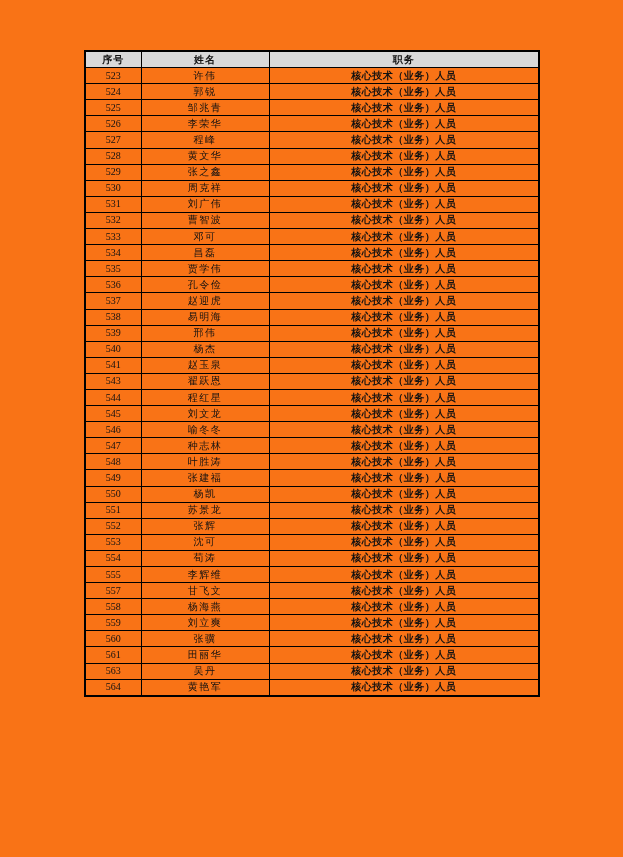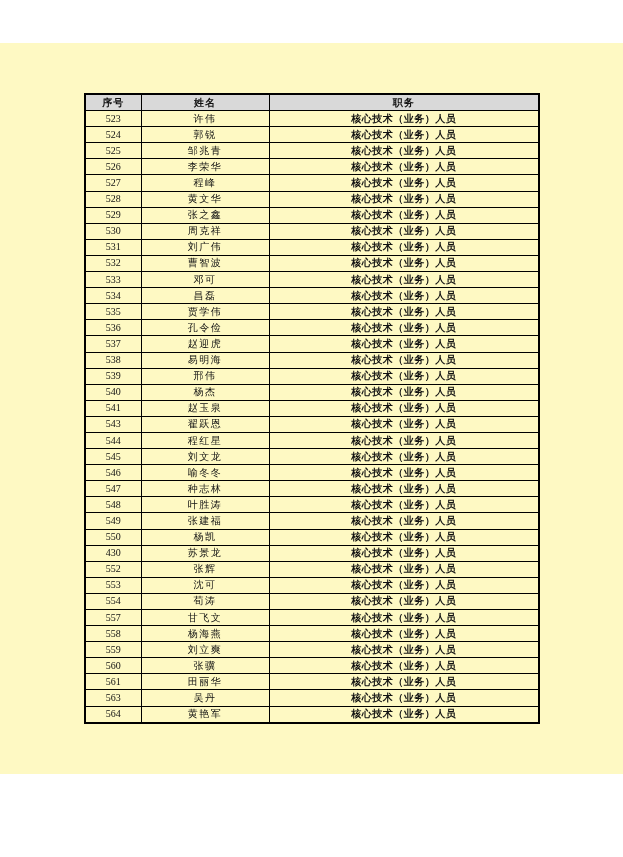--- a/index.html
+++ b/index.html
@@ -3,26 +3,25 @@
 <meta charset="utf-8">
 <style>
   html, body {
     margin: 0;
     padding: 0;
     background: #ffffff;
   }
   .page {
     position: relative;
     width: 623px;
-    height: 731px;
-    background: #fef9c3;
+    height: 857px;
+    background: #f97316;
     overflow: hidden;
     font-family: "Liberation Serif", "DejaVu Serif", serif;
     color: #111111;
-    margin-top: 43px;
   }
   table.personnel {
     position: absolute;
     left: 84px;
     top: 50px;
     width: 454px;
     border-collapse: collapse;
     table-layout: fixed;
     border: 2px solid #000000;
   }
@@ -196,37 +195,42 @@
           <td>549</td>
           <td class="name-cell">张建福</td>
           <td class="role-cell">核心技术（业务）人员</td>
         </tr>
         <tr>
           <td>550</td>
           <td class="name-cell">杨凯</td>
           <td class="role-cell">核心技术（业务）人员</td>
         </tr>
         <tr>
-          <td>430</td>
+          <td>551</td>
           <td class="name-cell">苏景龙</td>
           <td class="role-cell">核心技术（业务）人员</td>
         </tr>
         <tr>
           <td>552</td>
           <td class="name-cell">张辉</td>
           <td class="role-cell">核心技术（业务）人员</td>
         </tr>
         <tr>
           <td>553</td>
           <td class="name-cell">沈可</td>
           <td class="role-cell">核心技术（业务）人员</td>
         </tr>
         <tr>
           <td>554</td>
           <td class="name-cell">荀涛</td>
+          <td class="role-cell">核心技术（业务）人员</td>
+        </tr>
+        <tr>
+          <td>555</td>
+          <td class="name-cell">李辉维</td>
           <td class="role-cell">核心技术（业务）人员</td>
         </tr>
         <tr>
           <td>557</td>
           <td class="name-cell">甘飞文</td>
           <td class="role-cell">核心技术（业务）人员</td>
         </tr>
         <tr>
           <td>558</td>
           <td class="name-cell">杨海燕</td>

